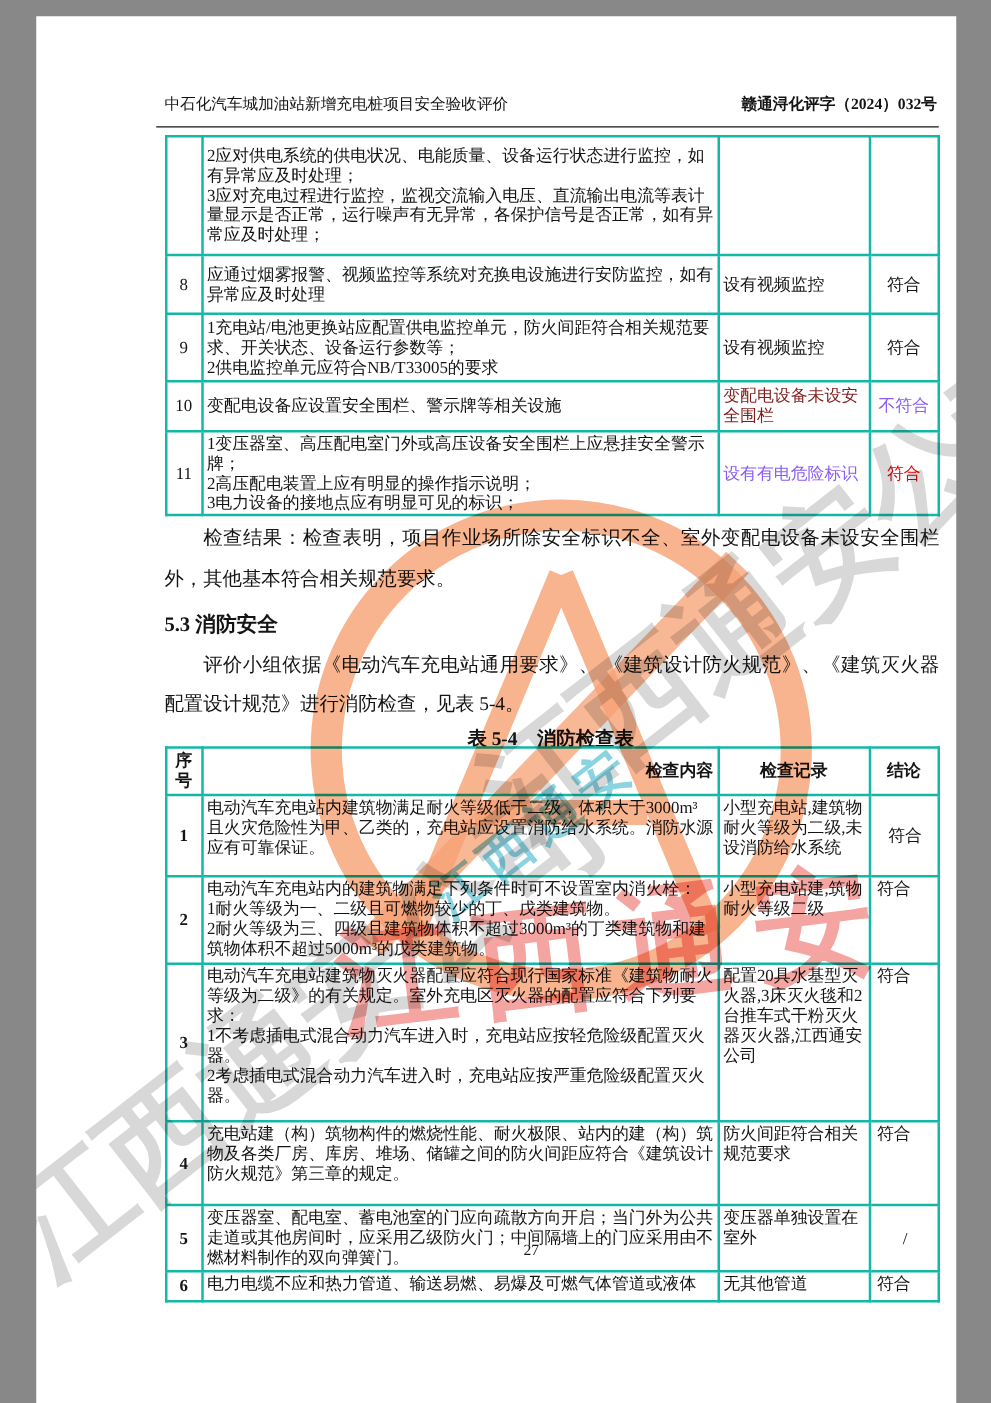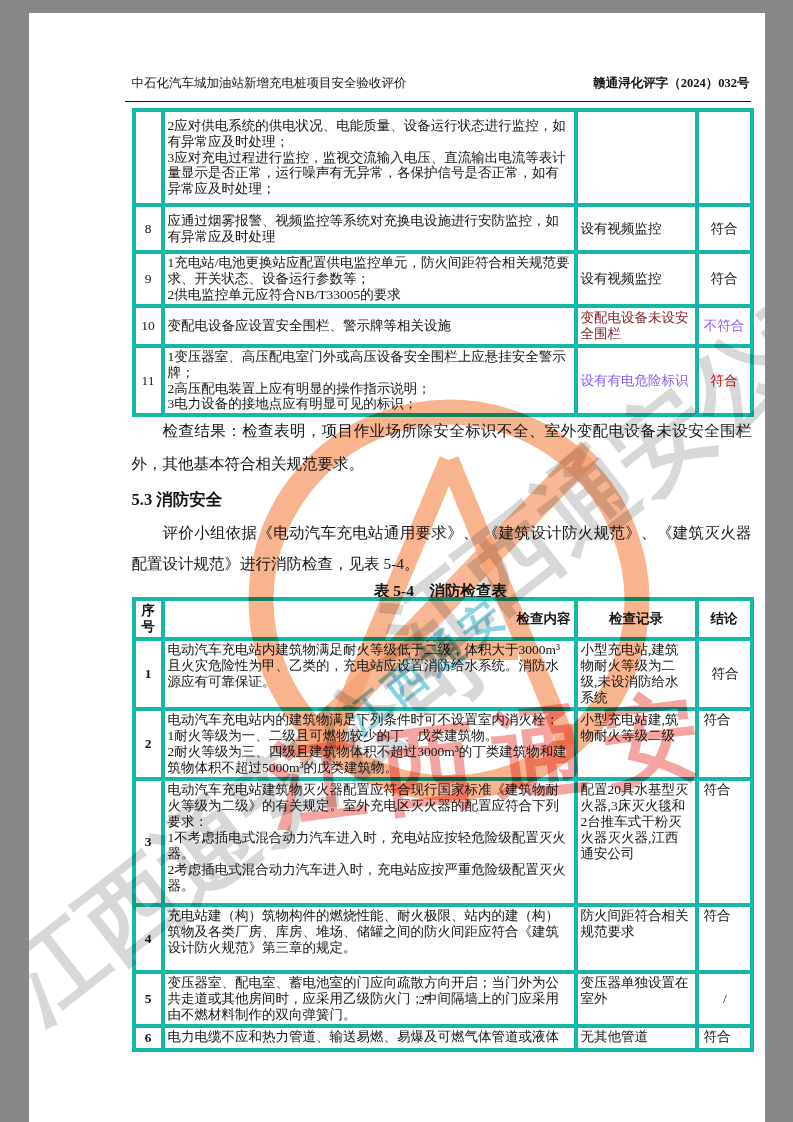--- a/index.html
+++ b/index.html
@@ -7,21 +7,21 @@
     position:relative;width:736px;height:1122px;background:#ffffff;
     font-family:"Liberation Serif","DejaVu Serif",serif;color:#141414;
     overflow:hidden;margin:13px auto;
   }
   
   .hdr{position:absolute;top:62px;left:103px;width:618px;display:flex;justify-content:space-between;font-size:12.5px;}
   .hdr .right{font-weight:bold;}
   .hdr-rule{position:absolute;top:88px;left:96px;width:626px;border-top:1.5px solid #141414;}
   
   table{border-collapse:collapse;table-layout:fixed;position:absolute;left:103px;width:618px;}
-  td,th{border:4px solid #14b8a6;padding:1px 3px;box-sizing:border-box;overflow:hidden;font-family:Liberation Serif, serif;}
+  td,th{border:2px solid #14b8a6;padding:1px 3px;box-sizing:border-box;overflow:hidden;font-family:Liberation Serif, serif;}
   .t1{top:95px;font-size:13.5px;line-height:15.8px;}
   .t2{top:584px;font-size:13.5px;line-height:16px;}
   col.c-no{width:29px;}col.c-content{width:413px;}col.c-record{width:121px;}col.c-concl{width:55px;}
   td.c-no{text-align:center;vertical-align:middle;}
   td.c-content{white-space:pre-wrap;}
   .t1 td.c-content{vertical-align:middle;}
   .t1 td.c-record,.t1 td.c-concl{vertical-align:middle;}
   .t1 td.c-concl{text-align:center;}
   .t2 td.c-content,.t2 td.c-record,.t2 td.c-concl{vertical-align:top;}
   .t2 td.c-no{font-weight:bold;}

